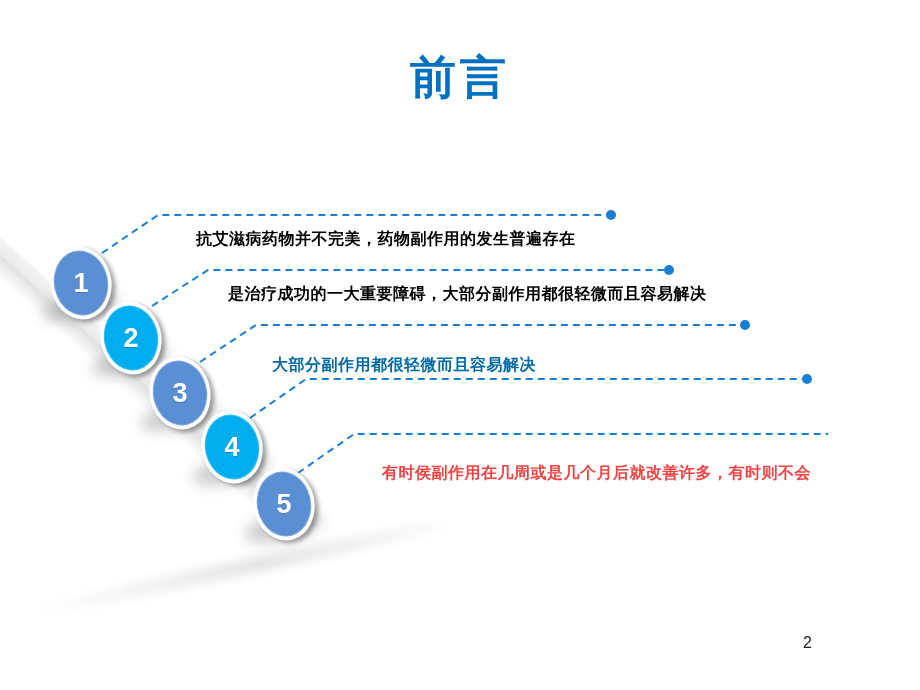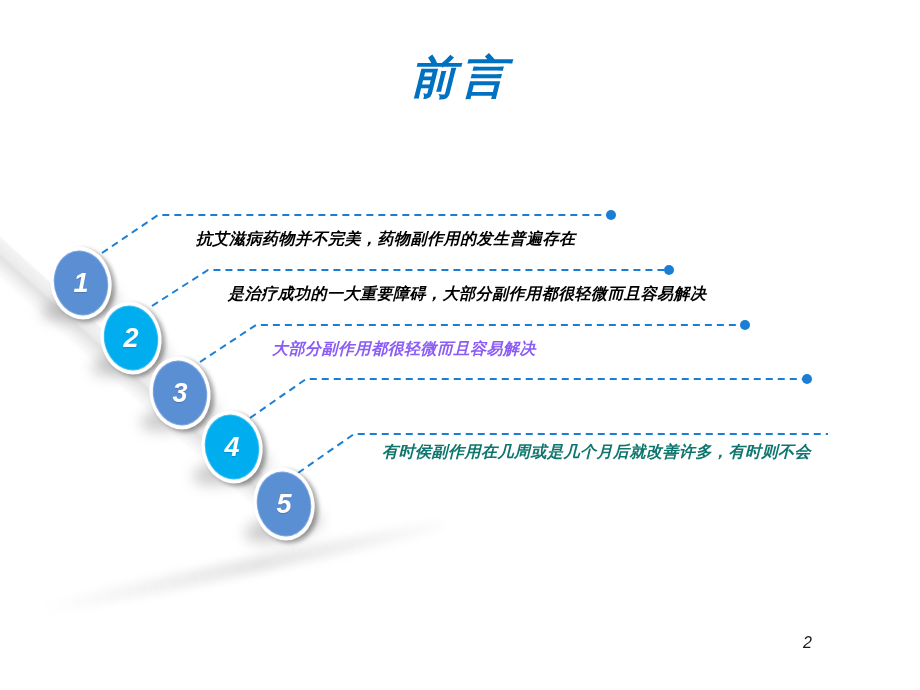--- a/index.html
+++ b/index.html
@@ -12,21 +12,20 @@
     background: #ffffff;
     font-family: "Liberation Sans", "DejaVu Sans", sans-serif;
     overflow: hidden;
   }
   #slide {
     position: relative;
     width: 828px;
     height: 690px;
     background: #ffffff;
     overflow: hidden;
-    font-style: italic;
   }
 
   
   #slide-title {
     position: absolute;
     left: 0;
     top: 52px;
     width: 920px;
     text-align: center;
     font-size: 46px;
@@ -192,18 +191,18 @@
   </div>
 
   <div class="node" style="left:248px; top:468px;">
     <div class="shadow-blob"></div>
     <div class="disc" style="background-color: rgb(91, 143, 212);"></div>
     <div class="num">5</div>
   </div>
 
   <div class="line-text" style="left: 196px; top: 229px; color: rgb(0, 0, 0);">抗艾滋病药物并不完美，药物副作用的发生普遍存在</div>
   <div class="line-text" style="left: 228px; top: 284px; color: rgb(0, 0, 0);">是治疗成功的一大重要障碍，大部分副作用都很轻微而且容易解决</div>
-  <div class="line-text" style="left: 272px; top: 339px; color: #8b5cf6;">大部分副作用都很轻微而且容易解决</div>
-  <div class="line-text" style="left: 382px; top: 442px; color: #0f766e;">有时侯副作用在几周或是几个月后就改善许多，有时则不会</div>
+  <div class="line-text" style="left: 272px; top: 355px; color: #0369a1;">大部分副作用都很轻微而且容易解决</div>
+  <div class="line-text" style="left: 382px; top: 463px; color: #ef4444;">有时侯副作用在几周或是几个月后就改善许多，有时则不会</div>
 
   <div id="page-number">2</div>
 
 </div>
 
 </body></html>

